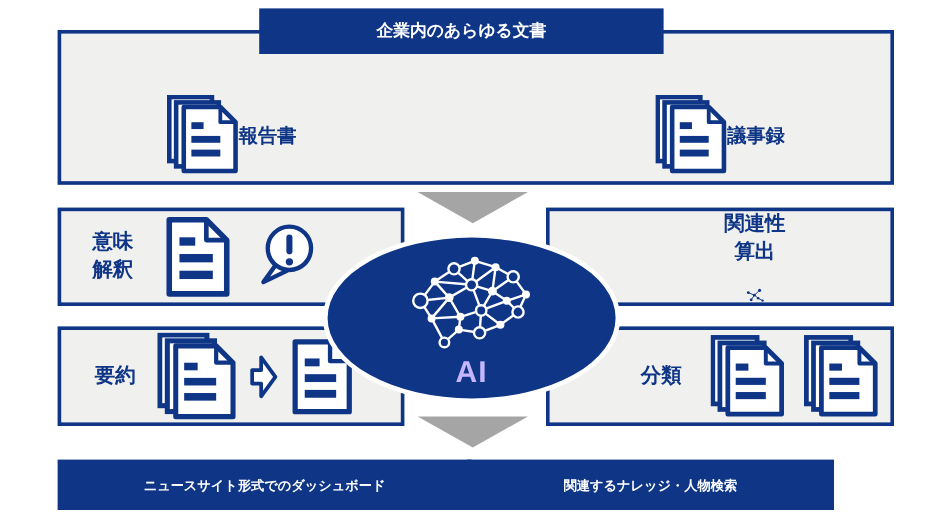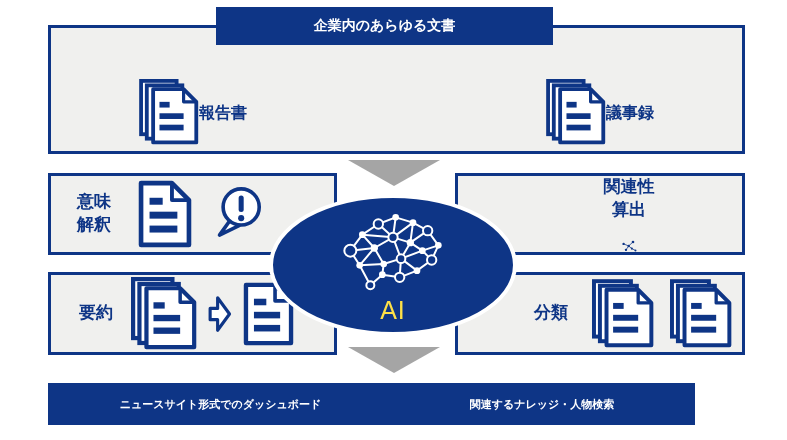--- a/index.html
+++ b/index.html
@@ -49,21 +49,21 @@
     border-top:26px solid var(--arrow-gray);}
   .arrow-top{left:348px;top:160px;}
   .arrow-bottom{left:348px;top:347px;}
   
   .ai-ellipse{
     left:269px;top:194px;width:248px;height:142px;
     background:var(--navy);border:4px solid #fff;border-radius:50%;
     z-index:3;display:flex;flex-direction:column;align-items:center;justify-content:center;
   }
   .ai-ellipse svg{color:#fff;}
-  .ai-label{color:#fde047;font-size:25px;font-weight:400;letter-spacing:1px;margin-top:2px;line-height:1;}
+  .ai-label{color:#c4b5fd;font-size:25px;font-weight:700;letter-spacing:1px;margin-top:2px;line-height:1;}
   .ring{fill:var(--navy);stroke:currentColor;stroke-width:3;}
   .dot{fill:currentColor;}
 </style>
 </head>
 <body>
 
 <svg width="0" height="0" style="position:absolute" aria-hidden="true">
   <defs>
 
     <symbol id="sym-doc" viewBox="0 0 72 88">

